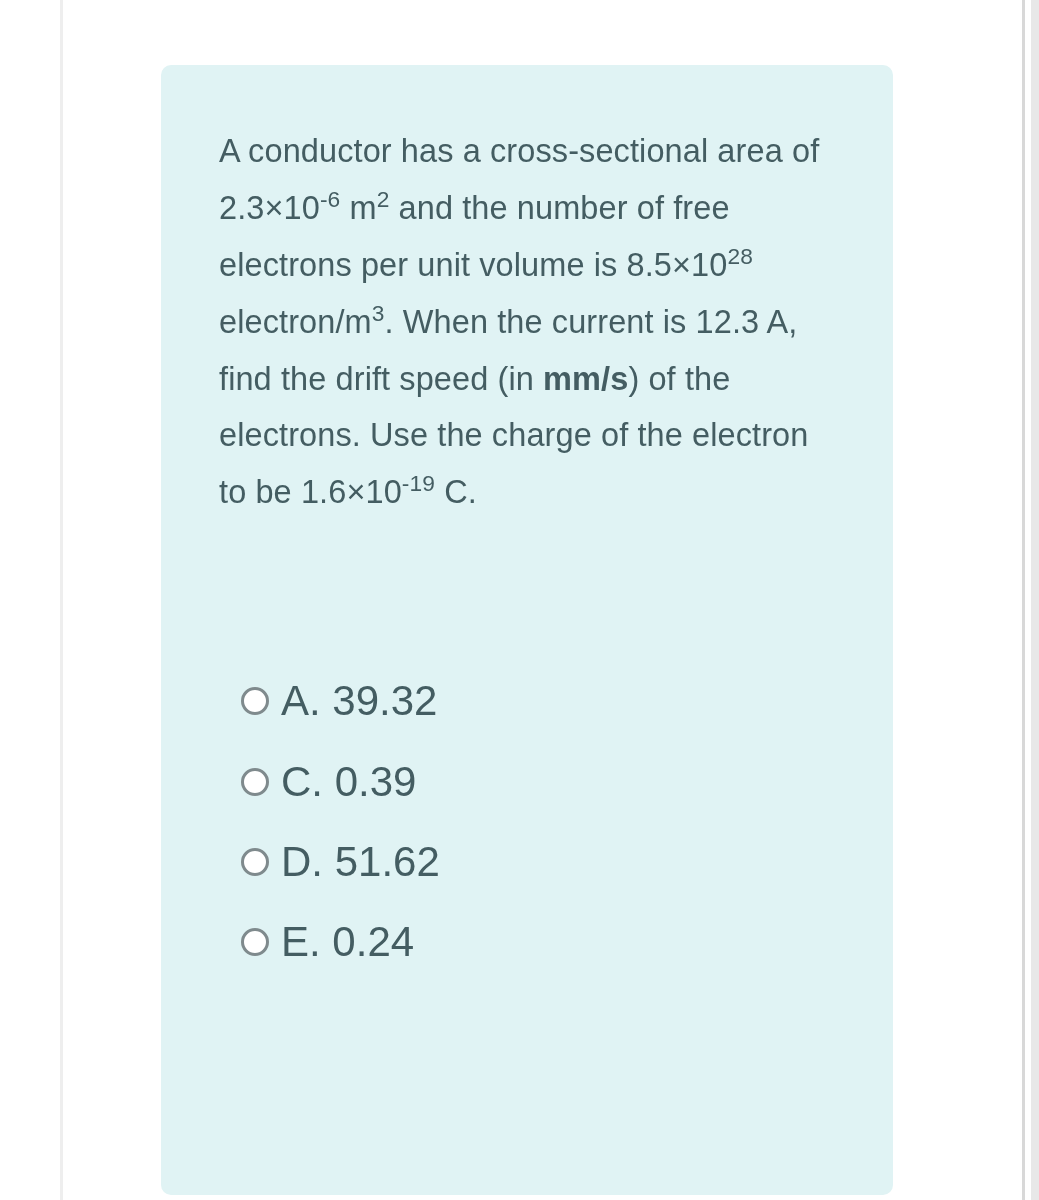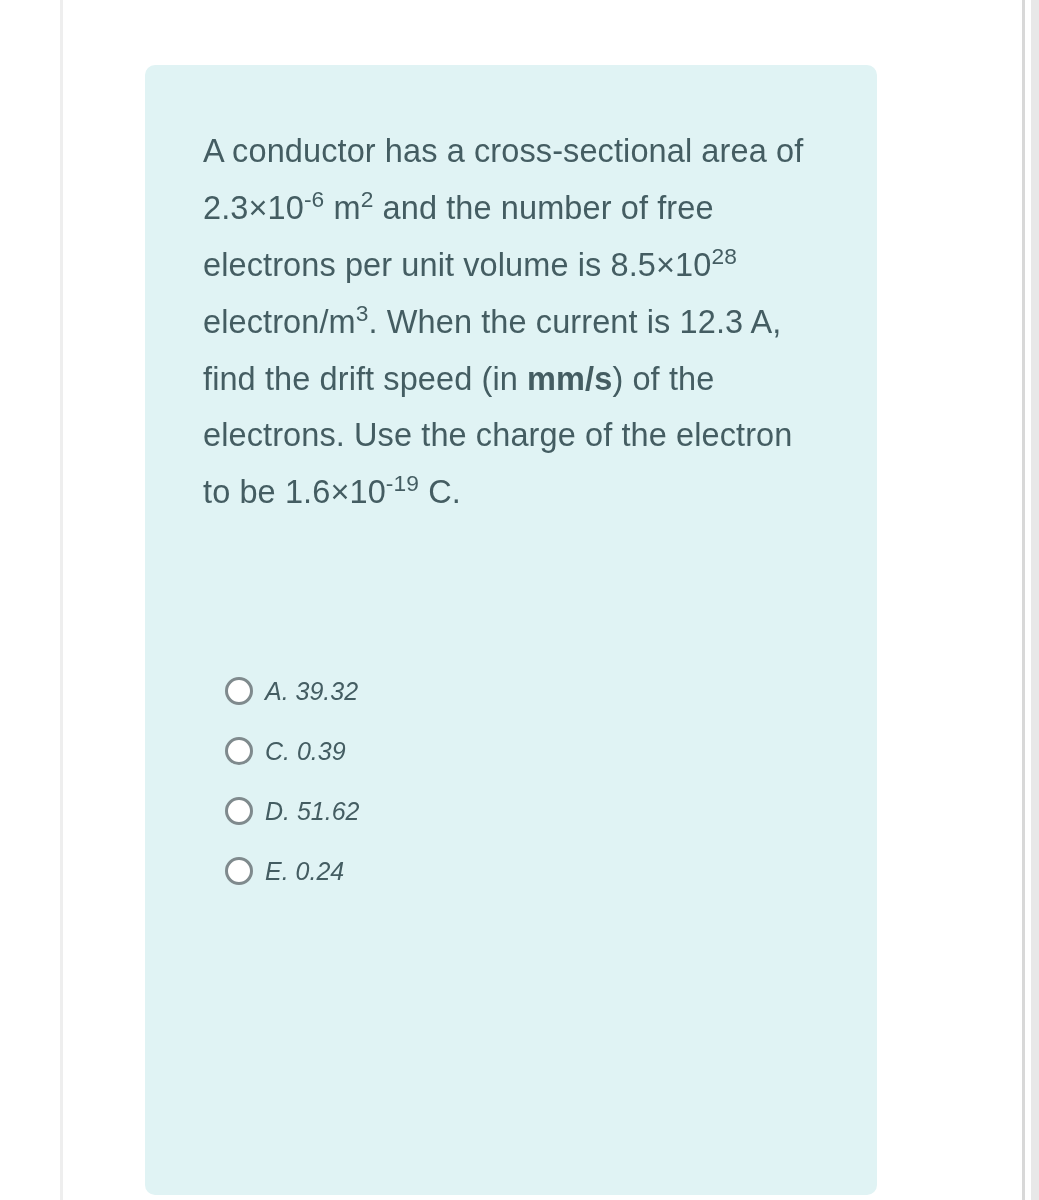--- a/index.html
+++ b/index.html
@@ -33,21 +33,21 @@
     .left-margin-line {
       position: absolute;
       left: 60px;
       top: 0;
       width: 3px;
       height: 1200px;
       background: #eeeeee;
     }
     .question-card {
       position: absolute;
-      left: 145px;
+      left: 161px;
       top: 65px;
       width: 732px;
       height: 1130px;
       background: #e0f3f4;
       border-radius: 10px;
       padding: 58px 58px 55px 58px;
     }
     .question-text {
       color: #445d62;
       font-size: 32.5px;
@@ -77,24 +77,23 @@
       width: 28px;
       height: 28px;
       border: 3px solid #7f8a8d;
       border-radius: 50%;
       background: #ffffff;
       cursor: pointer;
       flex-shrink: 0;
     }
     .option-label {
       color: #445d62;
-      font-size: 25px;
+      font-size: 42px;
       line-height: 1.2;
       cursor: pointer;
-      font-style: italic;
     }
   </style>
 </head>
 <body>
 
 <div class="outer-frame">
   <div class="left-margin-line"></div>
   <div class="right-border-2"></div>
   <div class="right-border-1"></div>
 

